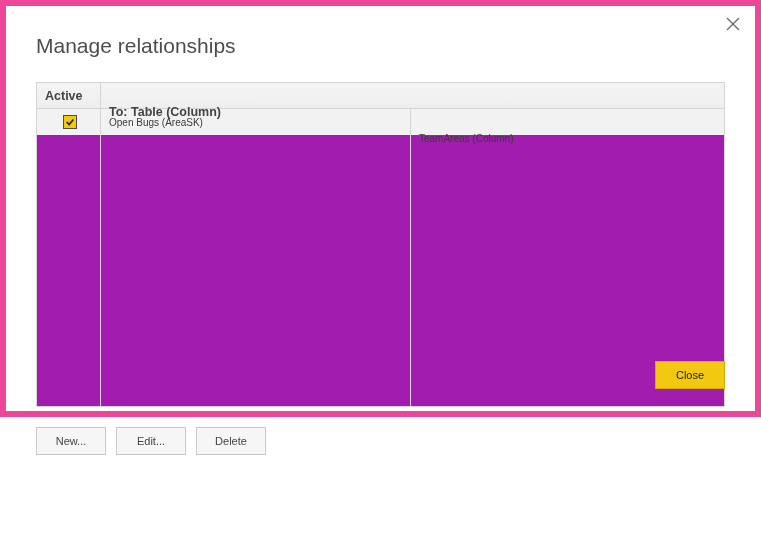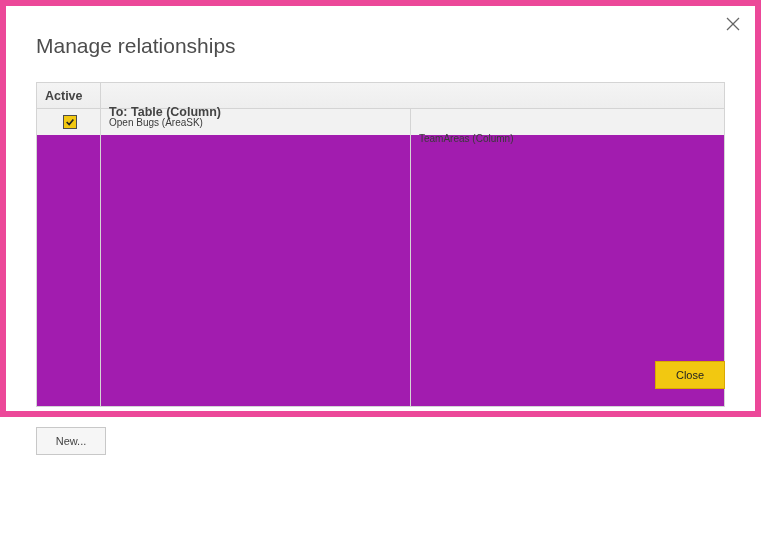--- a/index.html
+++ b/index.html
@@ -145,20 +145,22 @@
 
       <div class="tbody-rest">
         <div class="col-active"></div>
         <div class="col-from"></div>
         <div class="col-to"></div>
       </div>
     </div>
 
     <div class="btn-row">
       <button class="btn">New...</button>
+      <button class="btn">Edit...</button>
+      <button class="btn">Delete</button>
     </div>
 
   </div>
 
   <div class="footer">
     <button class="btn btn-primary">Close</button>
   </div>
 
 </div>
 

